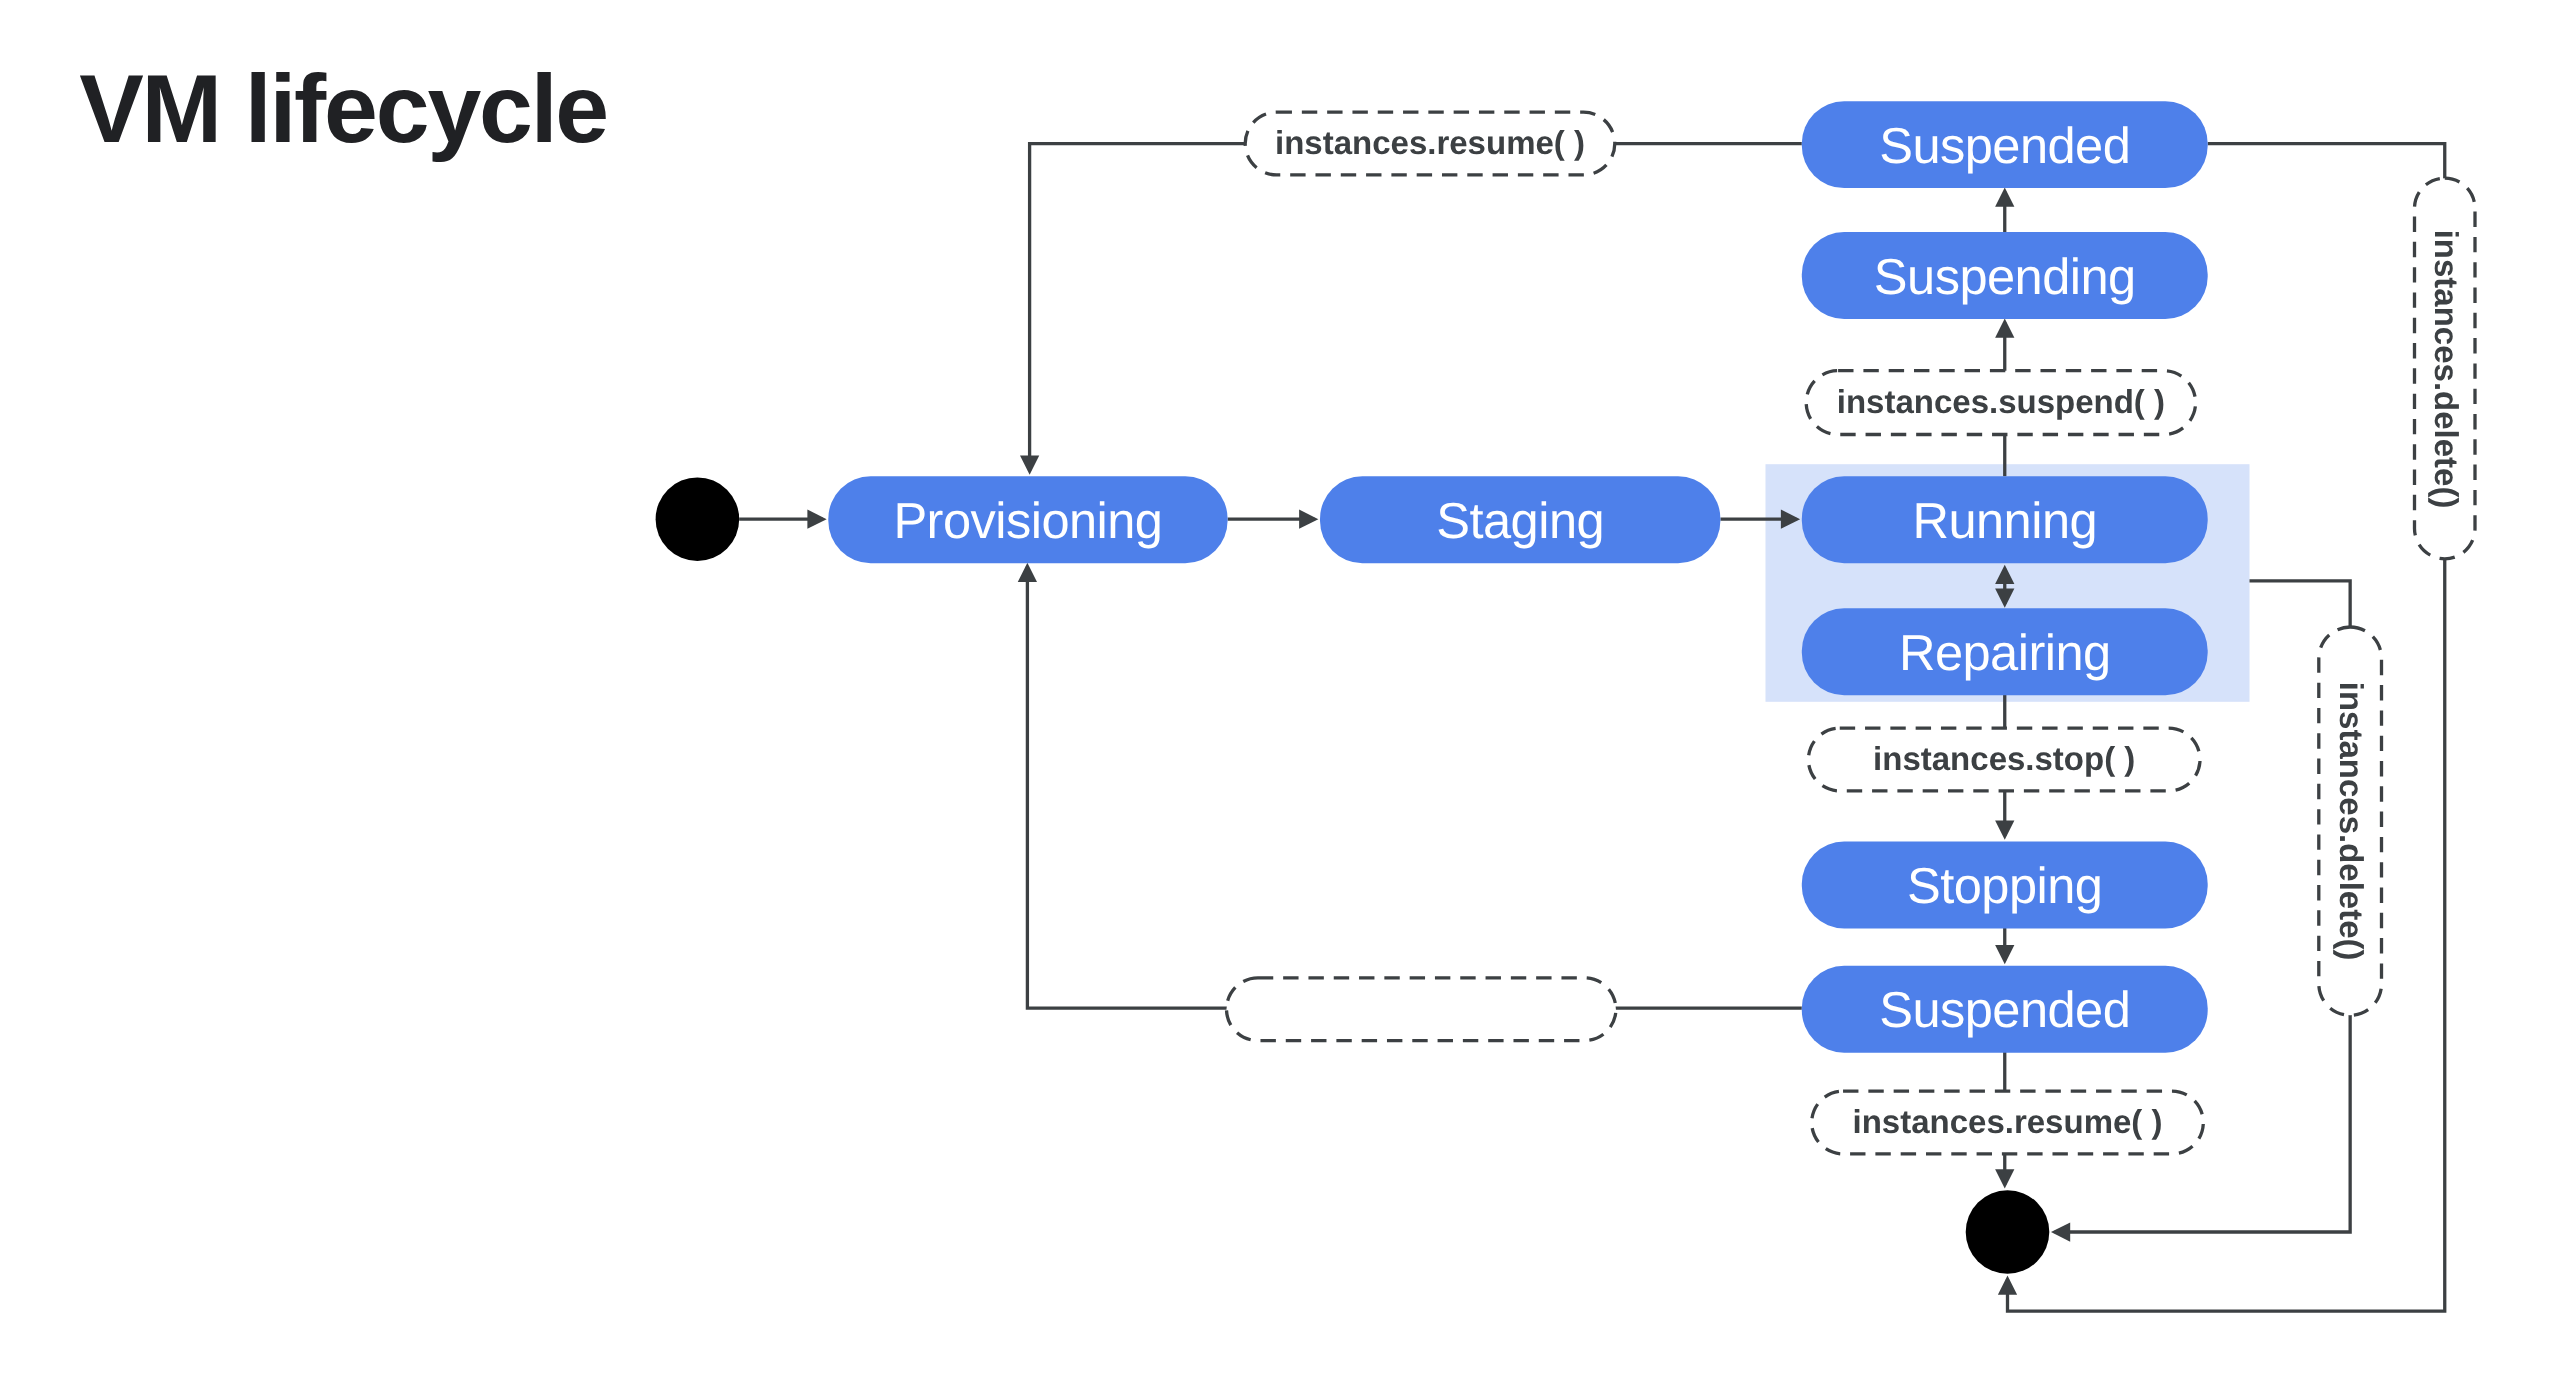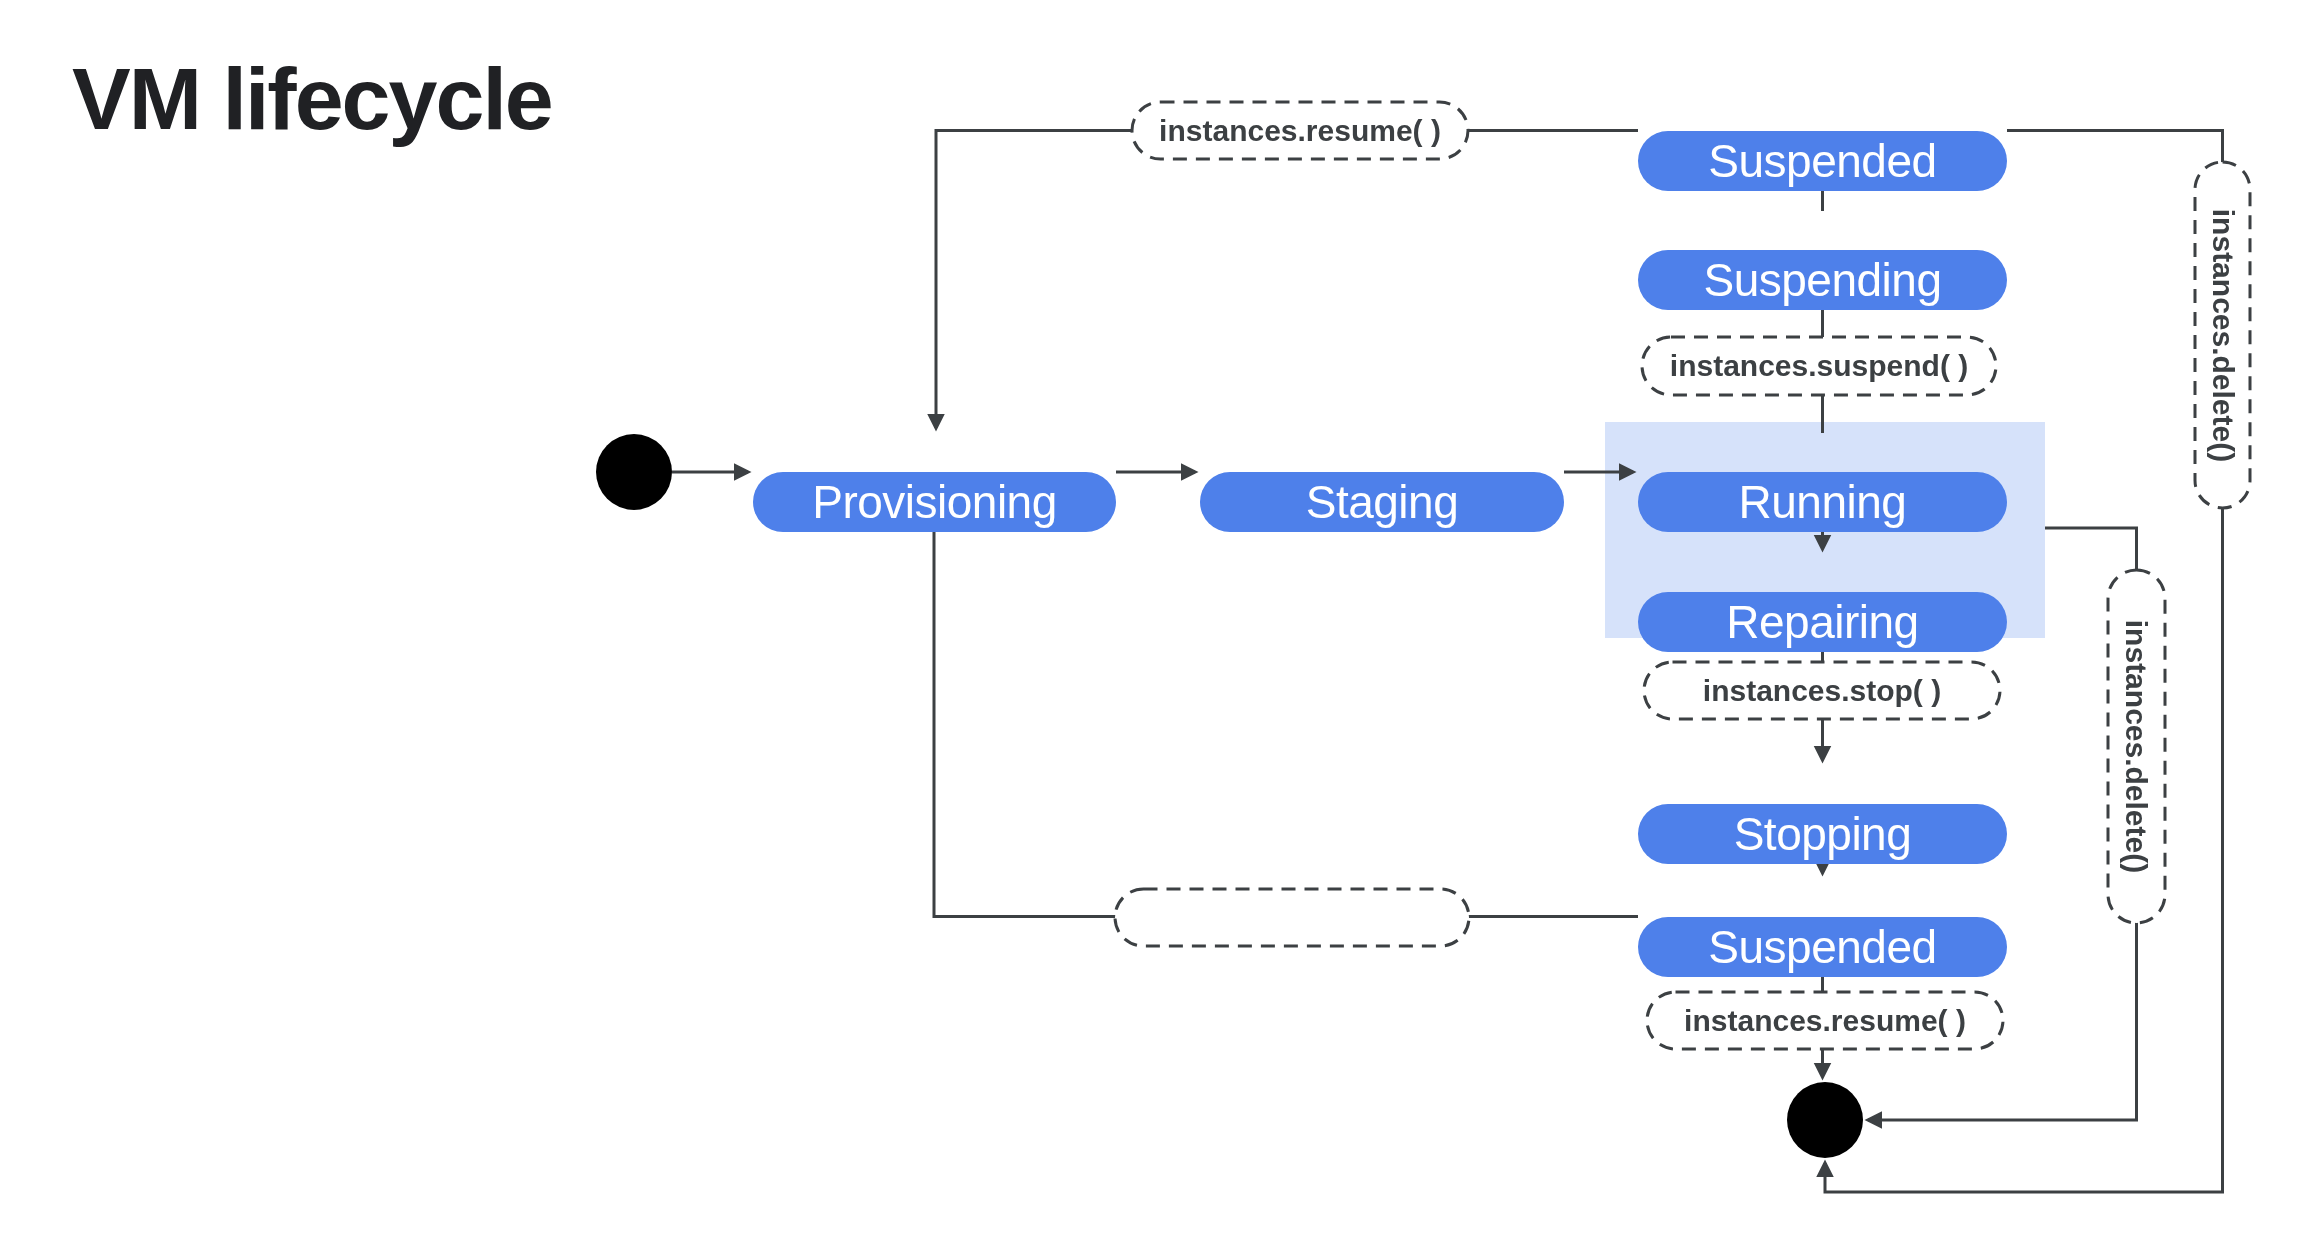--- a/index.html
+++ b/index.html
@@ -12,27 +12,26 @@
     border-radius:18px;
   }
   .title{
     position:absolute;left:72px;top:48px;
     font-size:88px;font-weight:700;letter-spacing:-2px;
     color:var(--title-text,#202124);
     white-space:nowrap;
   }
   .layer{position:absolute;left:0;top:0;}
   .state{
-    position:absolute;height:60px;border-radius:38.5px;
+    position:absolute;height:79px;border-radius:38.5px;
     background:var(--state-fill,#4e80ea);
     color:var(--state-text,#fff);
     display:flex;align-items:center;justify-content:center;
     font-size:46px;font-weight:400;letter-spacing:-0.5px;
     white-space:nowrap;
-    margin-top:39px;
   }
   .api{
     position:absolute;
     display:flex;align-items:center;justify-content:center;
     font-size:30px;font-weight:700;
     color:var(--api-text,#3c4043);
     white-space:nowrap;
   }
   .api.vertical{transform:rotate(90deg);}
 </style>

